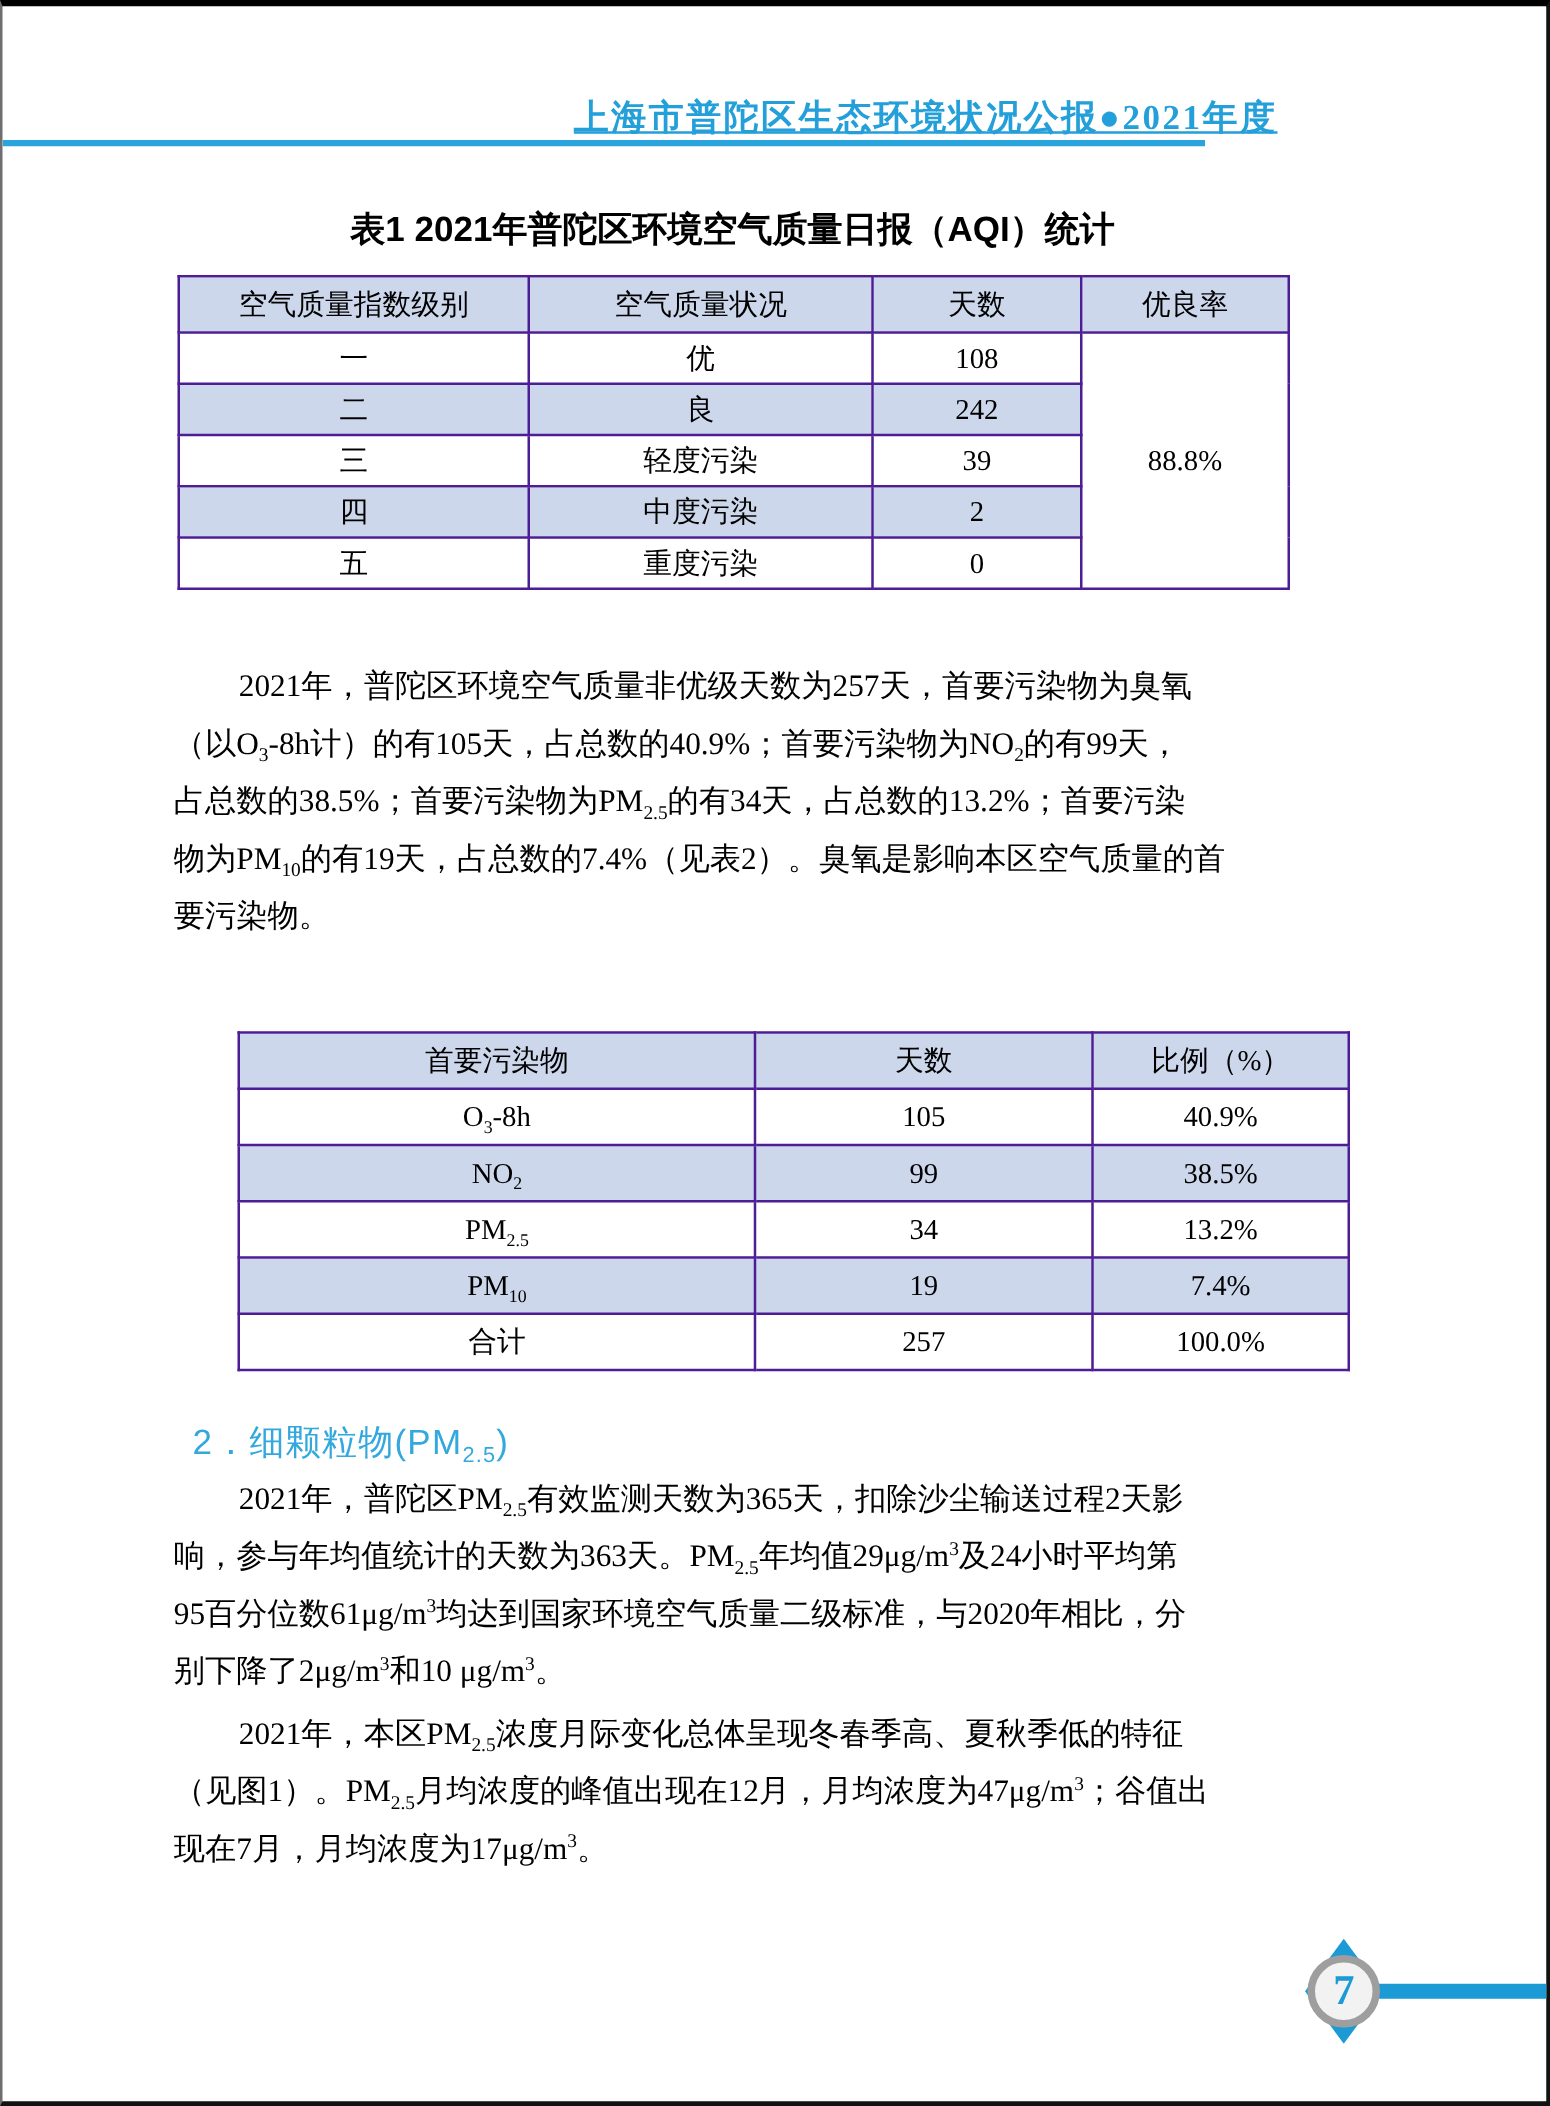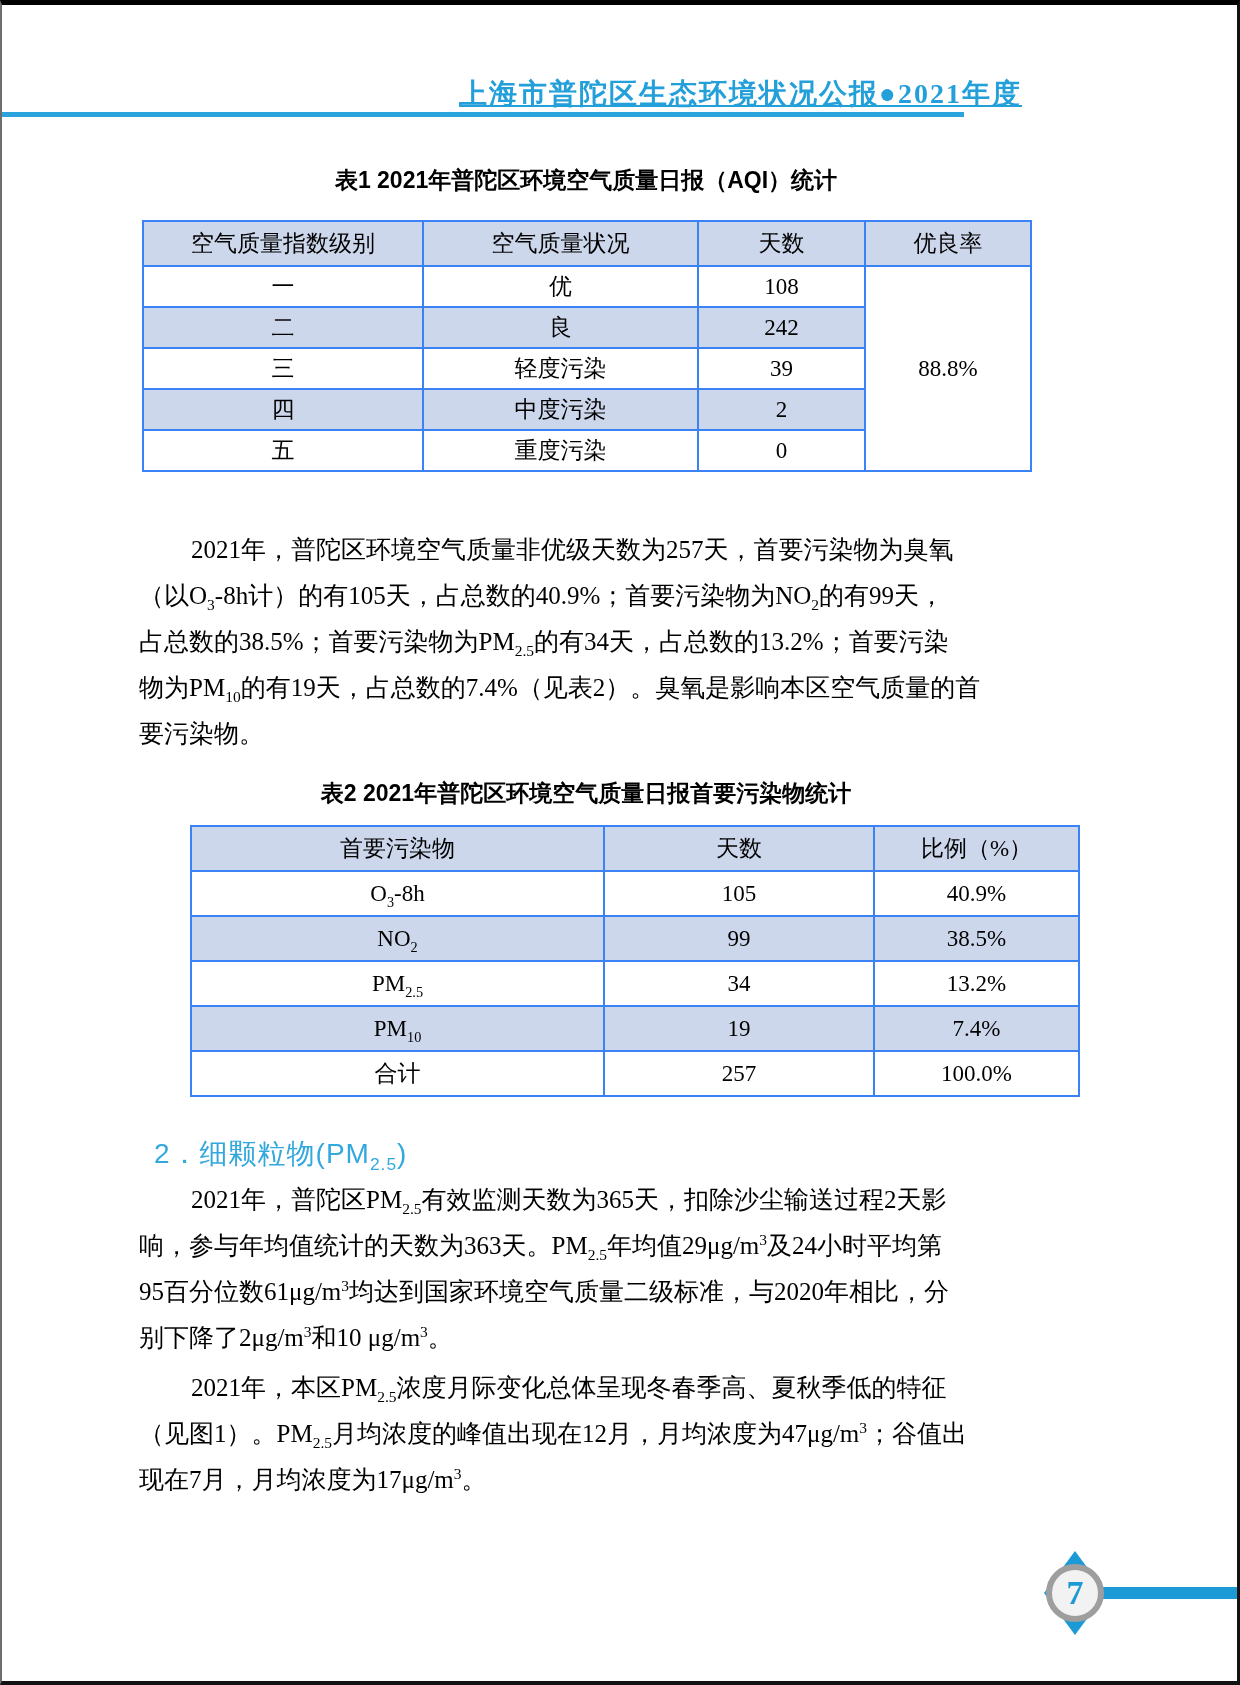--- a/index.html
+++ b/index.html
@@ -22,34 +22,34 @@
     text-align:right;font-size:28px;font-weight:bold;letter-spacing:2px;
     color:#239fd9;font-family:"Liberation Serif","DejaVu Serif",serif;text-decoration:underline;
   }
   .header-rule{
     position:absolute;top:107px;left:0;width:962px;height:5px;background:#2aa4dc;
   }
   
   .tbl-title{
     position:absolute;left:140px;width:888px;text-align:center;
     font-family:"Liberation Sans","DejaVu Sans",sans-serif;
-    font-weight:bold;font-size:23px;color:#000;
+    font-weight:bold;font-size:28px;color:#000;
   }
   .t1-title{top:160px;}
   .t2-title{top:773px;}
   
   table.doc{
     position:absolute;left:140px;width:888px;
     border-collapse:collapse;table-layout:fixed;
     font-size:23px;
   }
   .t1{top:215px;}
   .t2{top:820px;margin-left:48px;}
   table.doc th,table.doc td{
-    border:2px solid #3b82f6;text-align:center;vertical-align:middle;
+    border:2px solid #4c1d95;text-align:center;vertical-align:middle;
     padding:0;font-weight:normal;overflow:hidden;white-space:nowrap;
   }
   table.doc th{background:#cdd7ec;height:43px;}
   .t1 td{height:39px;}
   .t2 th{height:44px;}
   .t2 td{height:43px;}
   tr.stripe td{background:#cdd7ec;}
   td.rate-cell{background:#ffffff;}
   
   .para{
@@ -142,21 +142,20 @@
   </table>
 
   <div class="para p1">
       <div class="line indent">2021年，普陀区环境空气质量非优级天数为257天，首要污染物为臭氧</div>
       <div class="line">（以O<sub>3</sub>-8h计）的有105天，占总数的40.9%；首要污染物为NO<sub>2</sub>的有99天，</div>
       <div class="line">占总数的38.5%；首要污染物为PM<sub>2.5</sub>的有34天，占总数的13.2%；首要污染</div>
       <div class="line">物为PM<sub>10</sub>的有19天，占总数的7.4%（见表2）。臭氧是影响本区空气质量的首</div>
       <div class="line">要污染物。</div>
     </div>
 
-  <div class="tbl-title t2-title">表2 2021年普陀区环境空气质量日报首要污染物统计</div>
   <table class="doc t2">
     <colgroup>
         <col style="width:413px">
         <col style="width:270px">
         <col style="width:205px">
       </colgroup>
     <thead>
       <tr>
         <th>首要污染物</th>
         <th>天数</th>

